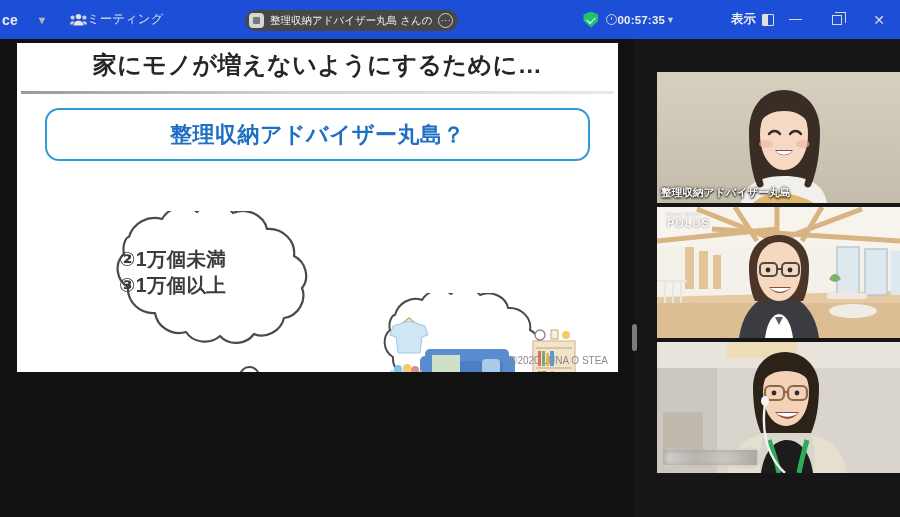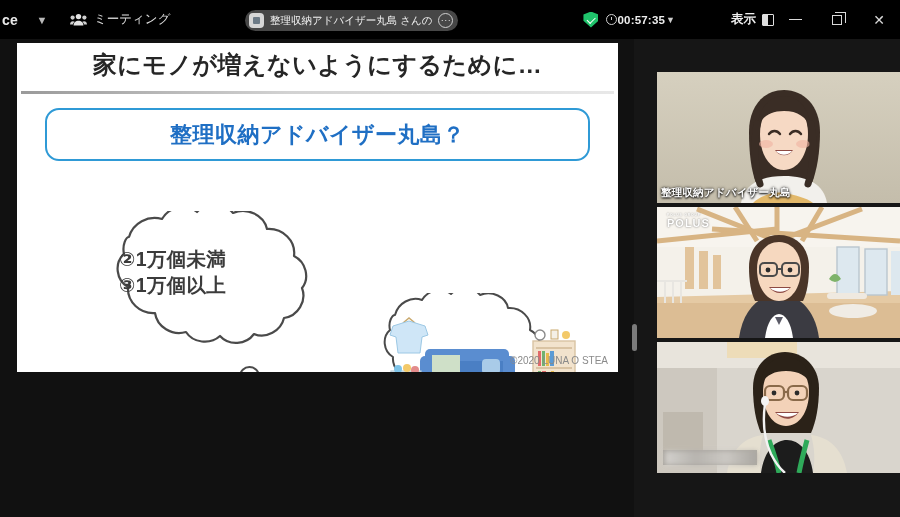--- a/index.html
+++ b/index.html
@@ -7,34 +7,34 @@
     width: 900px; height: 517px;
     background: #000;
     font-family: "Liberation Sans", "DejaVu Sans", sans-serif;
     overflow: hidden;
   }
   #app { position: relative; width: 900px; height: 517px; background: #161616; }
 
   
   .topbar {
     position: absolute; left: 0; top: 0; width: 900px; height: 39px;
-    background: #000000;
+    background: #1d4ed8;
     display: flex; align-items: center;
   }
   .tb-left { display: flex; align-items: center; height: 100%; }
   .tb-app-name {
     color: #e9e9e9; font-size: 14px; font-weight: 700;
     margin-left: 2px; letter-spacing: .2px;
   }
   .tb-chevron {
     color: #b9b9b9; font-size: 11px; margin-left: 16px; margin-top: 1px;
     width: 16px; text-align: center;
   }
   .tb-meeting {
-    display: flex; align-items: center; gap: 7px; margin-left: 20px;
+    display: flex; align-items: center; margin-left: 20px;
   }
   .tb-meeting svg { display: block; }
   .tb-meeting-label { color: #dcdcdc; font-size: 12.5px; }
 
   
   .share-pill {
     position: absolute; left: 245px; top: 10px;
     height: 21px; display: flex; align-items: center; gap: 6px;
     background: #474747; border-radius: 11px; padding: 0 5px 0 4px;
   }

